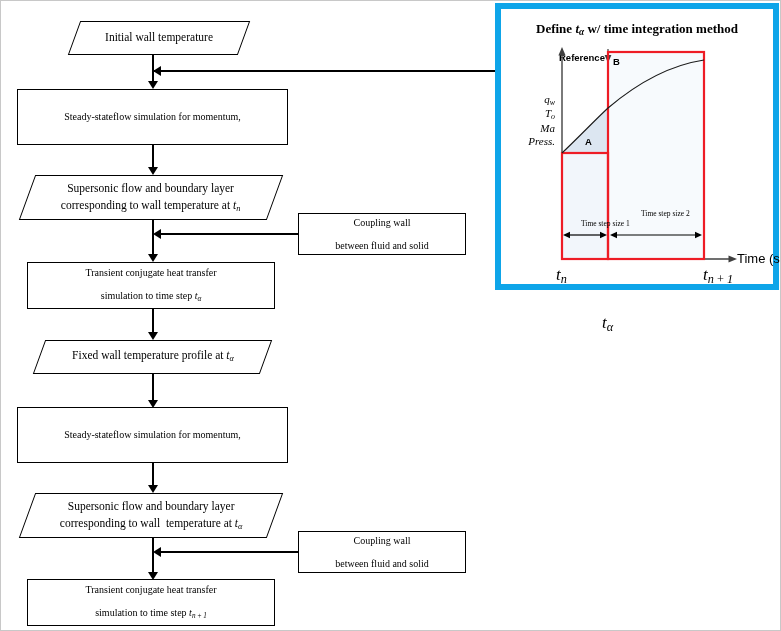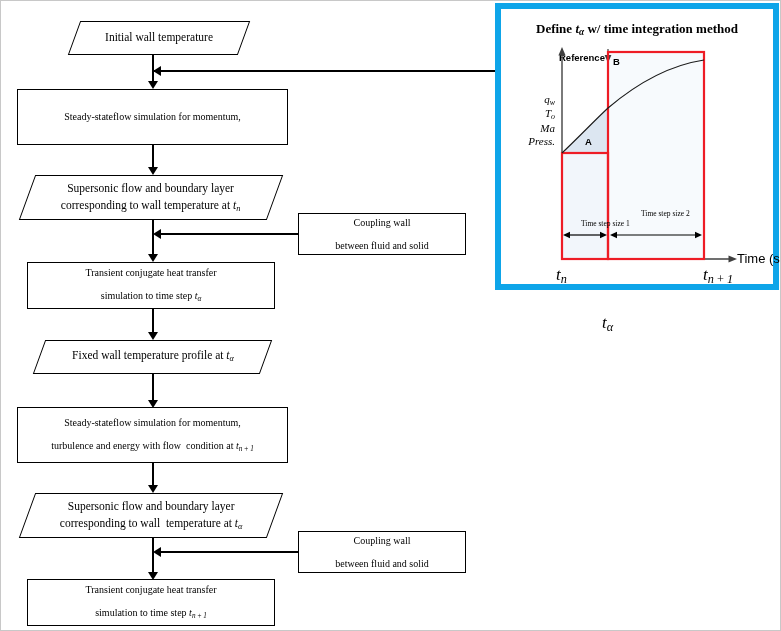--- a/index.html
+++ b/index.html
@@ -221,21 +221,20 @@
     <div class="inner">
       <span class="ln">Fixed wall temperature profile at <span class="ital">t<sub>α</sub></span></span>
     </div>
   </div>
 
   <div class="vline" style="left:151px; top:373px; width:2px; height:32px;"></div>
   <div class="arrow-down" style="left:147px; top:399px;"></div>
 
   <div class="node two" style="left:16px; top:406px; width:271px; height:56px;">
     <span class="ln">Steady-stateflow simulation for momentum,</span>
-    <span class="ln">turbulence and energy with flow&nbsp; condition at <span class="ital">t<sub>n + 1</sub></span></span>
   </div>
 
   <div class="vline" style="left:151px; top:462px; width:2px; height:27px;"></div>
   <div class="arrow-down" style="left:147px; top:484px;"></div>
 
   <div class="para two" style="left:26px; top:492px; width:248px; height:45px;">
     <div class="inner">
       <span class="ln">Supersonic flow and boundary layer</span>
       <span class="ln">corresponding to wall&nbsp; temperature at <span class="ital">t<sub>α</sub></span></span>
     </div>

